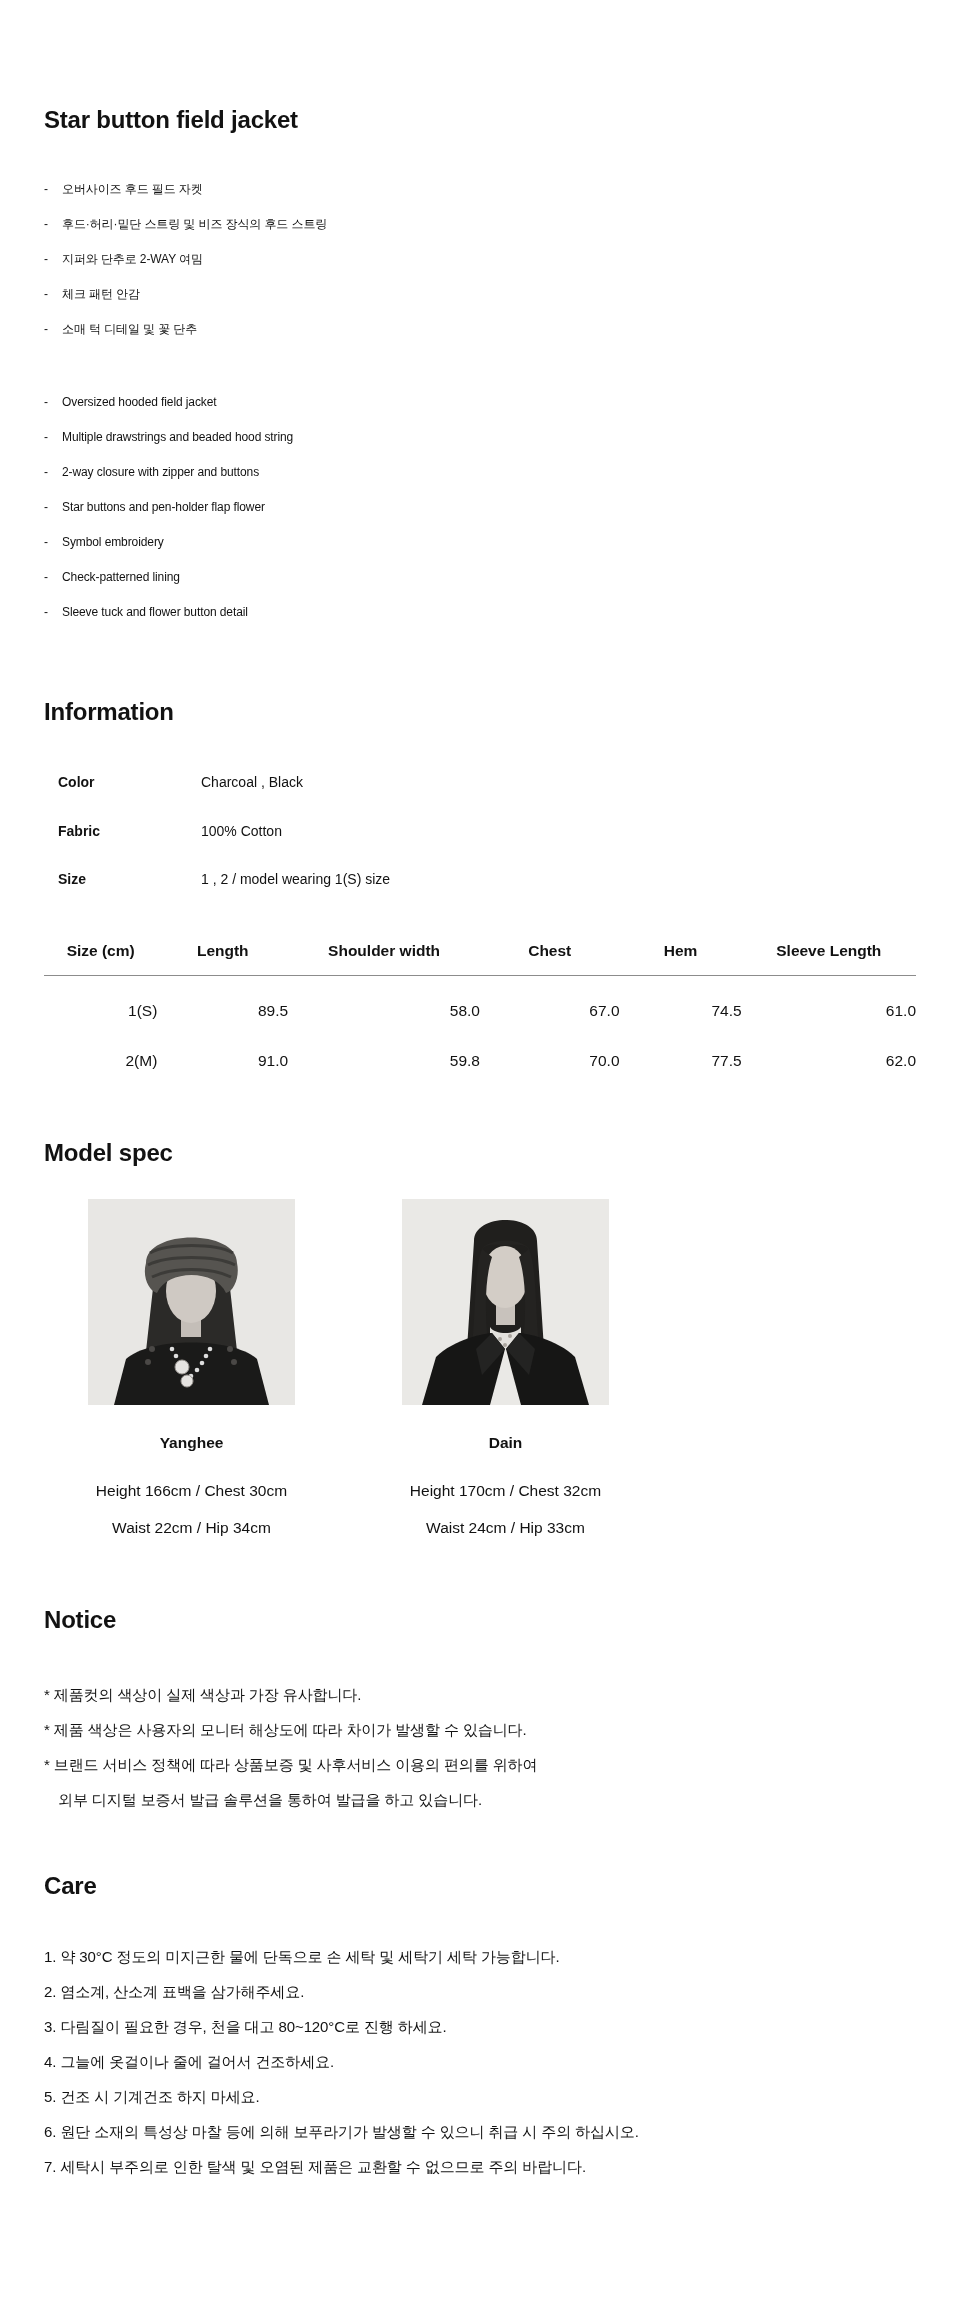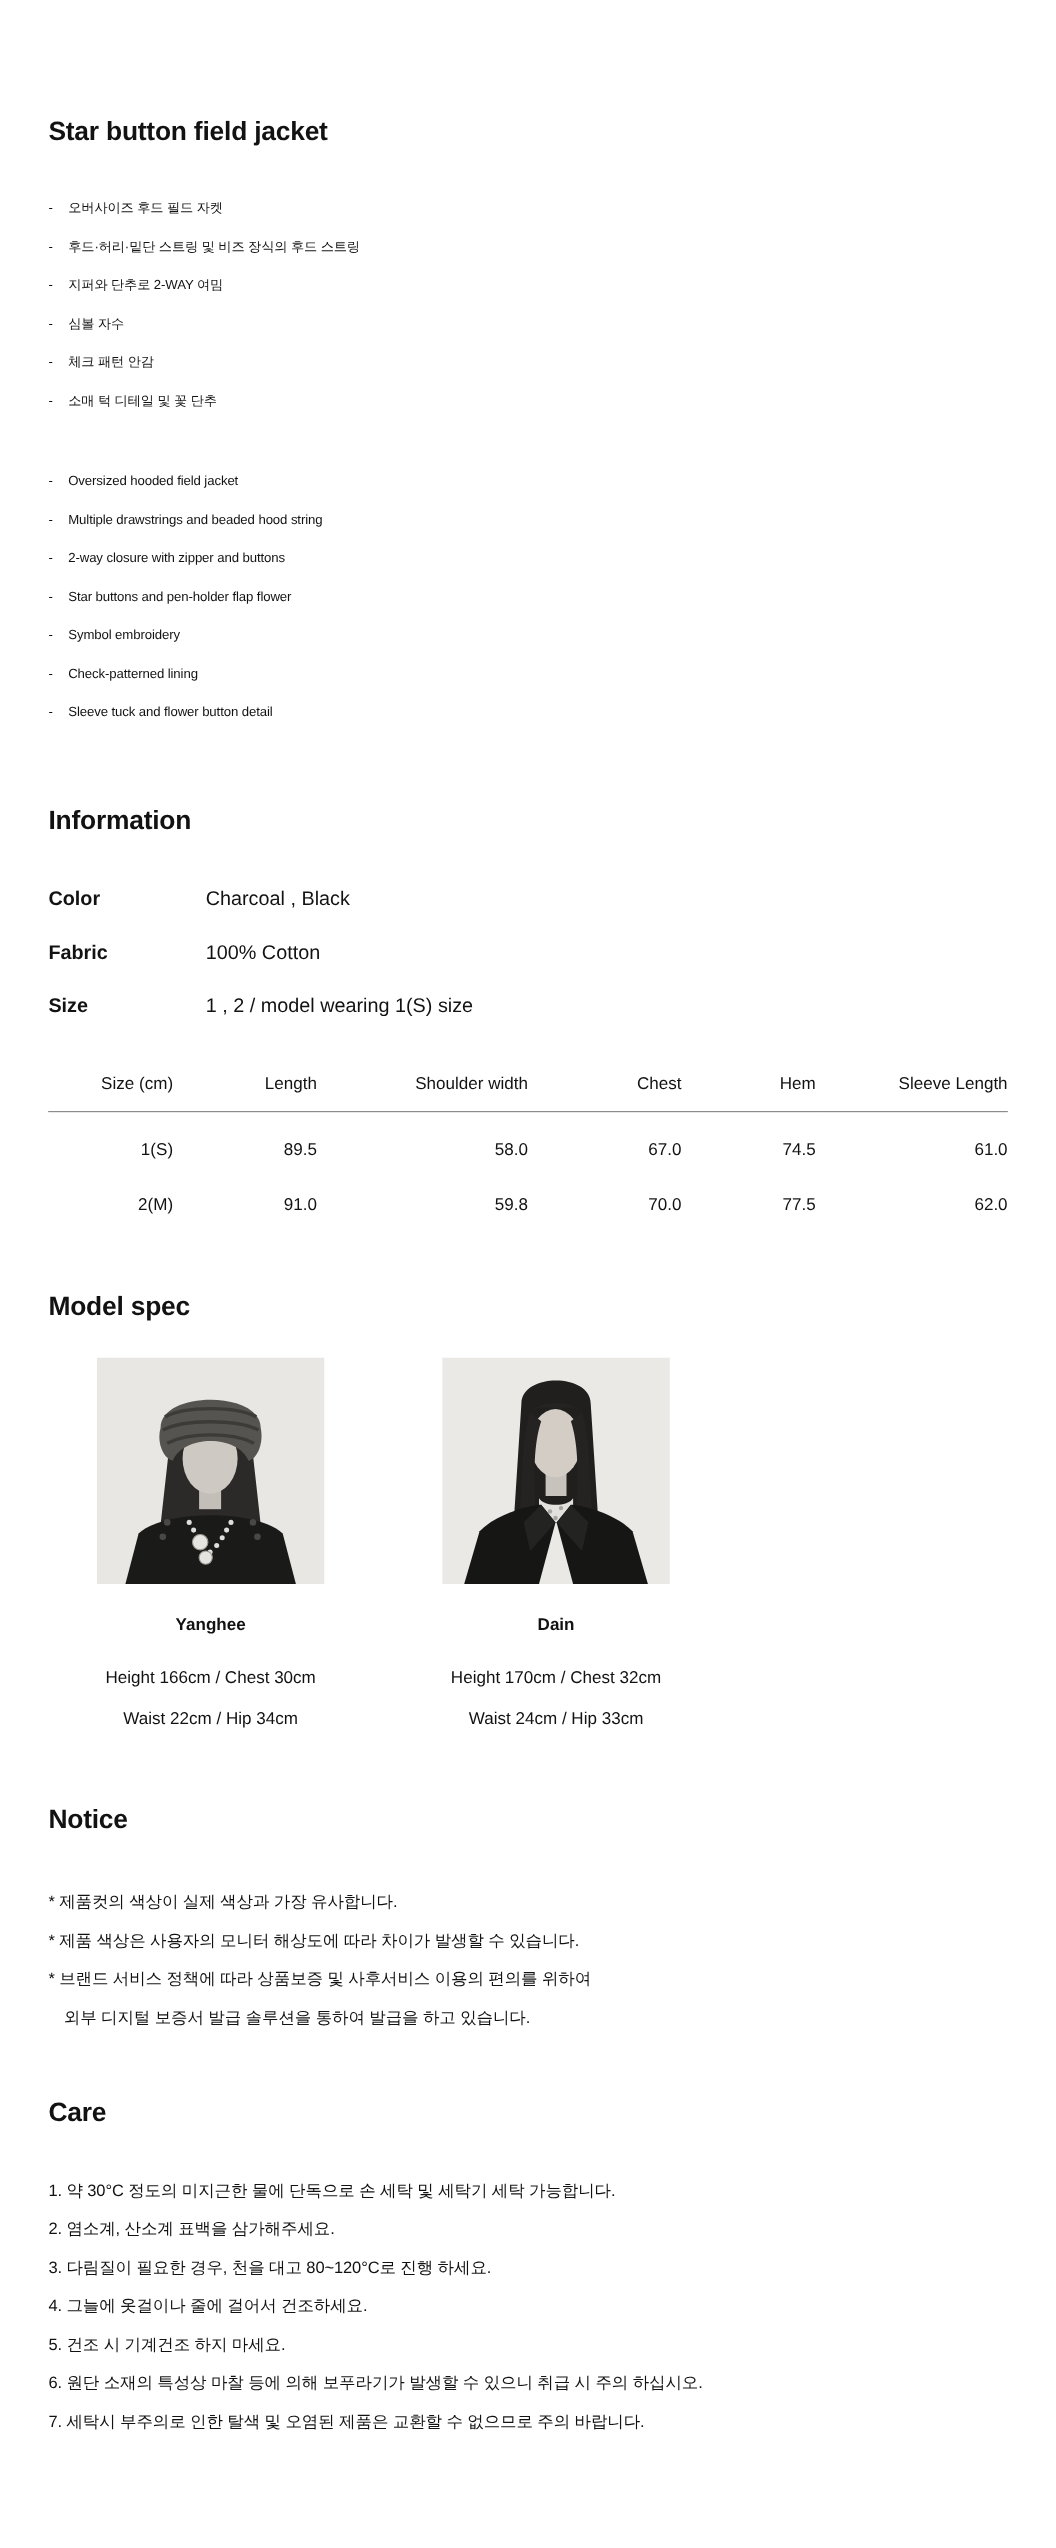--- a/index.html
+++ b/index.html
@@ -35,41 +35,41 @@
     font-size: 12px;
     line-height: 35px;
     letter-spacing: -0.1px;
   }
   .desc-item .dash { flex: 0 0 auto; width: 18px; }
   .desc-item .dash::before { content: "-"; }
 
   
   .sec-information { margin-top: 66px; }
   .info-rows { margin-top: 30px; }
-  .info-row { display: flex; font-size: 18px; line-height: 48.5px; }
+  .info-row { display: flex; font-size: 14px; line-height: 48.5px; margin-left: 14px; }
   .info-row .info-label { width: 143px; font-weight: 700; }
 
   
   table.size-table {
     width: 100%;
     margin-top: 24px;
     border-collapse: collapse;
     table-layout: fixed;
     font-size: 15.5px;
   }
   table.size-table col.c1 { width: 13%; }
   table.size-table col.c2 { width: 15%; }
   table.size-table col.c3 { width: 22%; }
   table.size-table col.c4 { width: 16%; }
   table.size-table col.c5 { width: 14%; }
   table.size-table col.c6 { width: 20%; }
   table.size-table thead th {
     height: 47px;
-    font-weight: 400;
-    text-align: right;
+    font-weight: 700;
+    text-align: center;
     vertical-align: middle;
     border-bottom: 1px solid #8c8c8c;
     padding: 0;
   }
   table.size-table tbody td {
     height: 50px;
     text-align: right;
     vertical-align: middle;
     padding: 0;
   }
@@ -104,24 +104,20 @@
         <span class="dash"></span>
         <span>오버사이즈 후드 필드 자켓</span>
       </div>
     <div class="desc-item">
         <span class="dash"></span>
         <span>후드·허리·밑단 스트링 및 비즈 장식의 후드 스트링</span>
       </div>
     <div class="desc-item">
         <span class="dash"></span>
         <span>지퍼와 단추로 2-WAY 여밈</span>
-      </div>
-    <div class="desc-item">
-        <span class="dash"></span>
-        <span>심볼 자수</span>
       </div>
     <div class="desc-item">
         <span class="dash"></span>
         <span>체크 패턴 안감</span>
       </div>
     <div class="desc-item">
         <span class="dash"></span>
         <span>소매 턱 디테일 및 꽃 단추</span>
       </div>
   </div>

